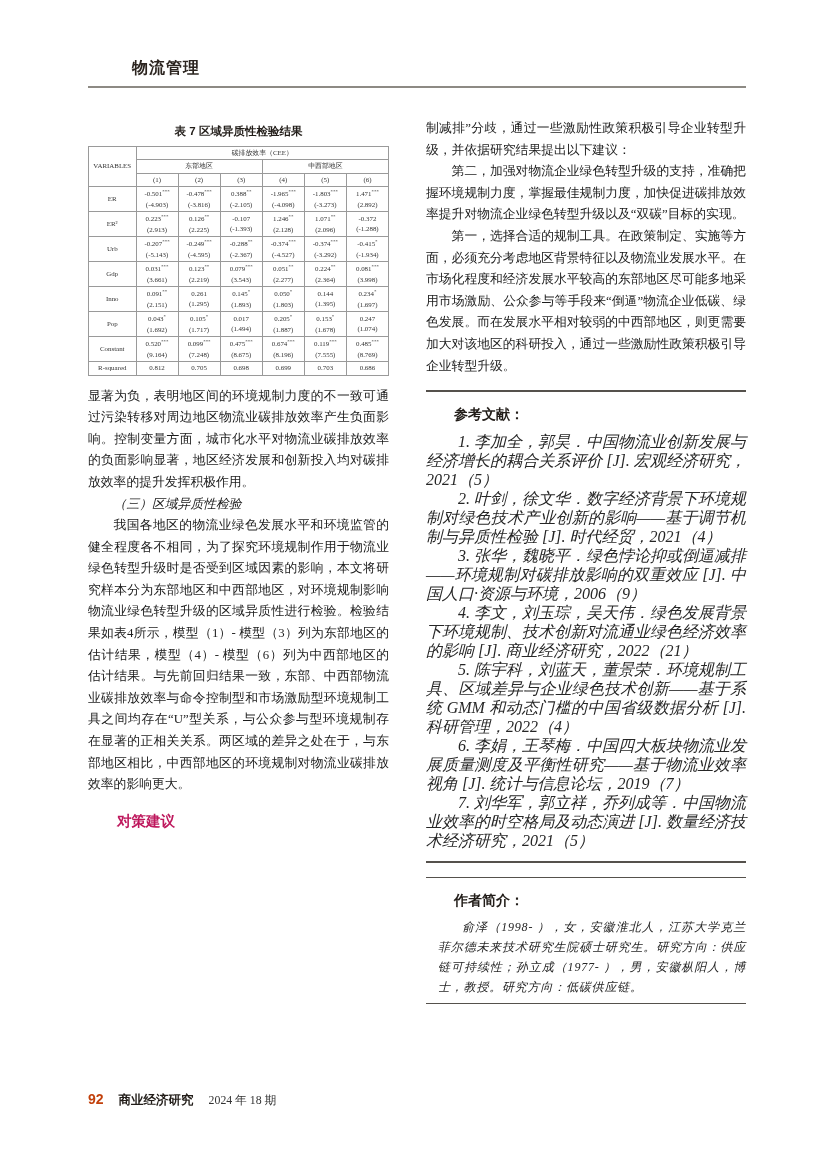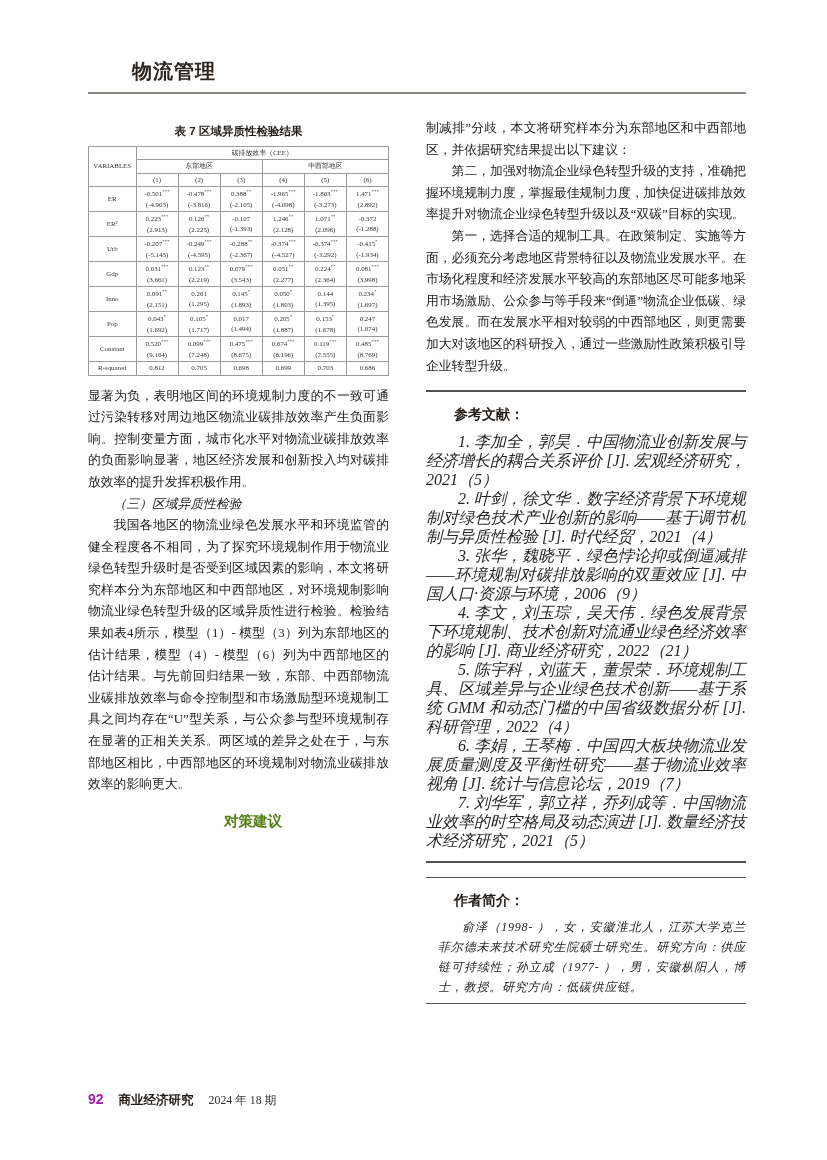--- a/index.html
+++ b/index.html
@@ -2,34 +2,34 @@
 <html><head>
 <meta charset="utf-8">
 <style>
   html,body{margin:0;padding:0;background:#e8e8e8;}
   .page{position:relative;width:827px;height:1160px;background:#ffffff;margin:0 auto;
         font-family:"Liberation Serif",serif;color:#1c1c1c;overflow:hidden;}
 
   
   .header{position:absolute;left:88px;top:58px;width:658px;}
   .header-title{font-family:"Liberation Sans",sans-serif;font-weight:bold;
-                font-size:20px;color:#2b241f;letter-spacing:1px;padding-left:44px;}
+                font-size:16px;color:#2b241f;letter-spacing:1px;padding-left:44px;}
   .header-rule{border:none;border-top:2px solid #8d8a84;margin:7px 0 0 0;}
 
   
   .columns{position:absolute;left:88px;top:118px;width:658px;display:flex;gap:37px;}
   .col-left{width:301px;flex:none;}
   .col-right{width:320px;flex:none;}
 
   p.body{font-size:12.8px;line-height:21.6px;text-align:justify;margin:0;}
   p.indent{text-indent:2em;}
   .subsection{font-size:12.8px;line-height:21.6px;text-indent:2em;margin:0;font-style:italic;}
 
   .section-heading{font-family:Liberation Serif, serif;font-weight:bold;
-                   font-size:14.5px;margin:16px 0 7px 0;text-indent:2em;color:#4d7c0f;text-align:center;}
+                   font-size:14.5px;margin:16px 0 7px 0;text-indent:2em;color:#be185d;}
 
   
   .table-caption{text-align:center;font-family:"Liberation Sans",sans-serif;
                  font-weight:bold;font-size:11.5px;margin:6px 0 7px 0;color:#221d19;}
   table.results{width:100%;border-collapse:collapse;table-layout:fixed;
                 font-size:6.9px;color:#333;margin-bottom:10px;}
   table.results td,table.results th{border:0.6px solid #9a9a9a;text-align:center;
                 vertical-align:middle;padding:1px 0;line-height:1.5;font-weight:normal;}
   table.results .var-col{width:15.5%;}
   table.results sup{font-size:0.72em;}
@@ -41,21 +41,21 @@
 
   .block-heading{font-family:"Liberation Sans",sans-serif;font-weight:bold;
                  font-size:14px;margin:14px 0 8px 0;padding-left:2em;color:#221d19;}
   .ref-item{font-size:16px;line-height:19px;text-indent:2em;text-align:justify;
             font-style:italic;margin:0;color:#262626;}
   .bio-text{font-size:12px;line-height:19.8px;text-indent:2em;text-align:justify;
             font-style:italic;margin:0 0 6px 12px;letter-spacing:0.8px;color:#262626;}
 
   
   .footer{position:absolute;left:88px;top:1091px;display:flex;align-items:baseline;gap:15px;}
-  .footer .page-num{font-family:"Liberation Sans",sans-serif;font-weight:bold;font-size:14px;color:#a21caf;}
+  .footer .page-num{font-family:"Liberation Sans",sans-serif;font-weight:bold;font-size:14px;color:#c2410c;}
   .footer .journal{font-family:"Liberation Sans",sans-serif;font-weight:bold;font-size:12.5px;color:#221d19;}
   .footer .issue{font-size:11.8px;color:#333;}
 </style>
 </head>
 <body>
 
 <div class="page">
 
   <div class="header">
     <div class="header-title">物流管理</div>
@@ -288,21 +288,21 @@
           </tbody>
       </table>
 
       <p class="body">显著为负，表明地区间的环境规制力度的不一致可通过污染转移对周边地区物流业碳排放效率产生负面影响。控制变量方面，城市化水平对物流业碳排放效率的负面影响显著，地区经济发展和创新投入均对碳排放效率的提升发挥积极作用。</p>
       <p class="subsection">（三）区域异质性检验</p>
       <p class="body indent">我国各地区的物流业绿色发展水平和环境监管的健全程度各不相同，为了探究环境规制作用于物流业绿色转型升级时是否受到区域因素的影响，本文将研究样本分为东部地区和中西部地区，对环境规制影响物流业绿色转型升级的区域异质性进行检验。检验结果如表4所示，模型（1）- 模型（3）列为东部地区的估计结果，模型（4）- 模型（6）列为中西部地区的估计结果。与先前回归结果一致，东部、中西部物流业碳排放效率与命令控制型和市场激励型环境规制工具之间均存在“U”型关系，与公众参与型环境规制存在显著的正相关关系。两区域的差异之处在于，与东部地区相比，中西部地区的环境规制对物流业碳排放效率的影响更大。</p>
       <div class="section-heading">对策建议</div>
     </div>
 
     <div class="col-right">
-      <p class="body">制减排”分歧，本文将研究样本分为东部地区和中西部地区，并依据研究结果提出以下建议：</p>
+      <p class="body">制减排”分歧，通过一些激励性政策积极引导企业转型升级，并依据研究结果提出以下建议：</p>
       <p class="body indent">第二，加强对物流企业绿色转型升级的支持，准确把握环境规制力度，掌握最佳规制力度，加快促进碳排放效率提升对物流企业绿色转型升级以及“双碳”目标的实现。</p>
       <p class="body indent">第一，选择合适的规制工具。在政策制定、实施等方面，必须充分考虑地区背景特征以及物流业发展水平。在市场化程度和经济发展水平较高的东部地区尽可能多地采用市场激励、公众参与等手段来“倒逼”物流企业低碳、绿色发展。而在发展水平相对较弱的中西部地区，则更需要加大对该地区的科研投入，通过一些激励性政策积极引导企业转型升级。</p>
 
       <hr class="rule-thick">
       <div class="block-heading">参考文献：</div>
       <div>
           <p class="ref-item">1. 李加全，郭昊．中国物流业创新发展与经济增长的耦合关系评价 [J]. 宏观经济研究，2021（5）</p>
           <p class="ref-item">2. 叶剑，徐文华．数字经济背景下环境规制对绿色技术产业创新的影响——基于调节机制与异质性检验 [J]. 时代经贸，2021（4）</p>
           <p class="ref-item">3. 张华，魏晓平．绿色悖论抑或倒逼减排——环境规制对碳排放影响的双重效应 [J]. 中国人口·资源与环境，2006（9）</p>
           <p class="ref-item">4. 李文，刘玉琮，吴天伟．绿色发展背景下环境规制、技术创新对流通业绿色经济效率的影响 [J]. 商业经济研究，2022（21）</p>

